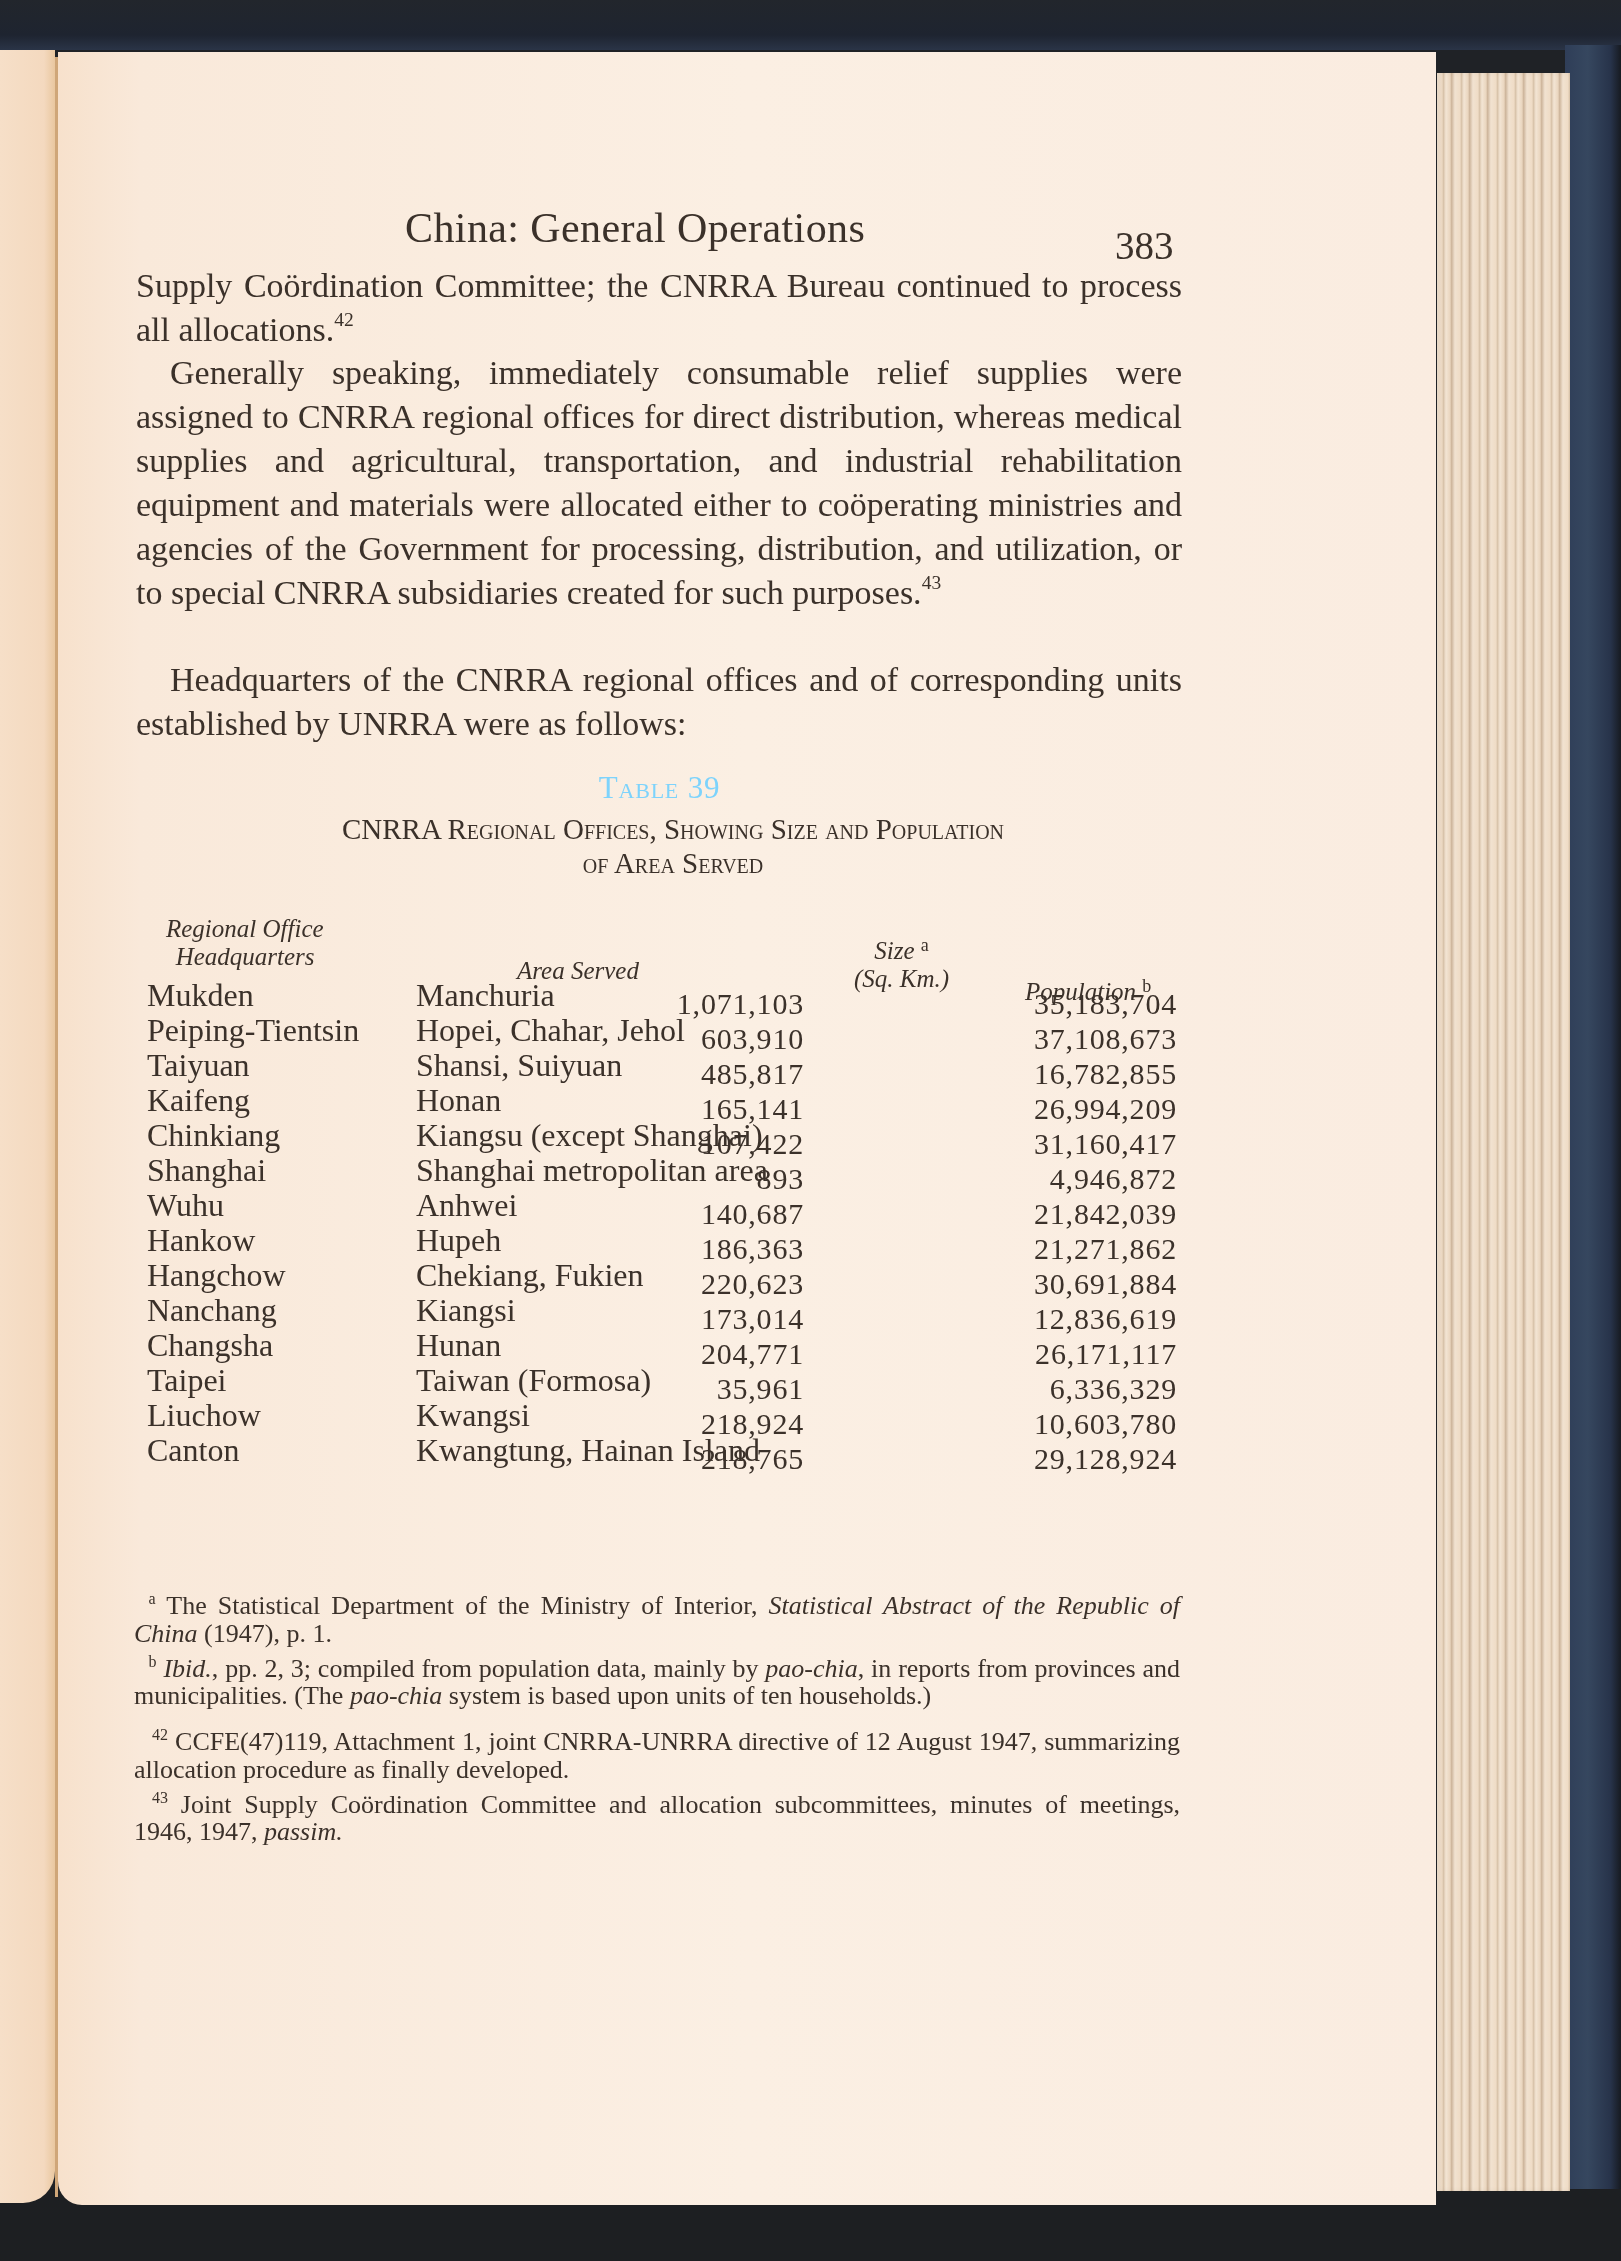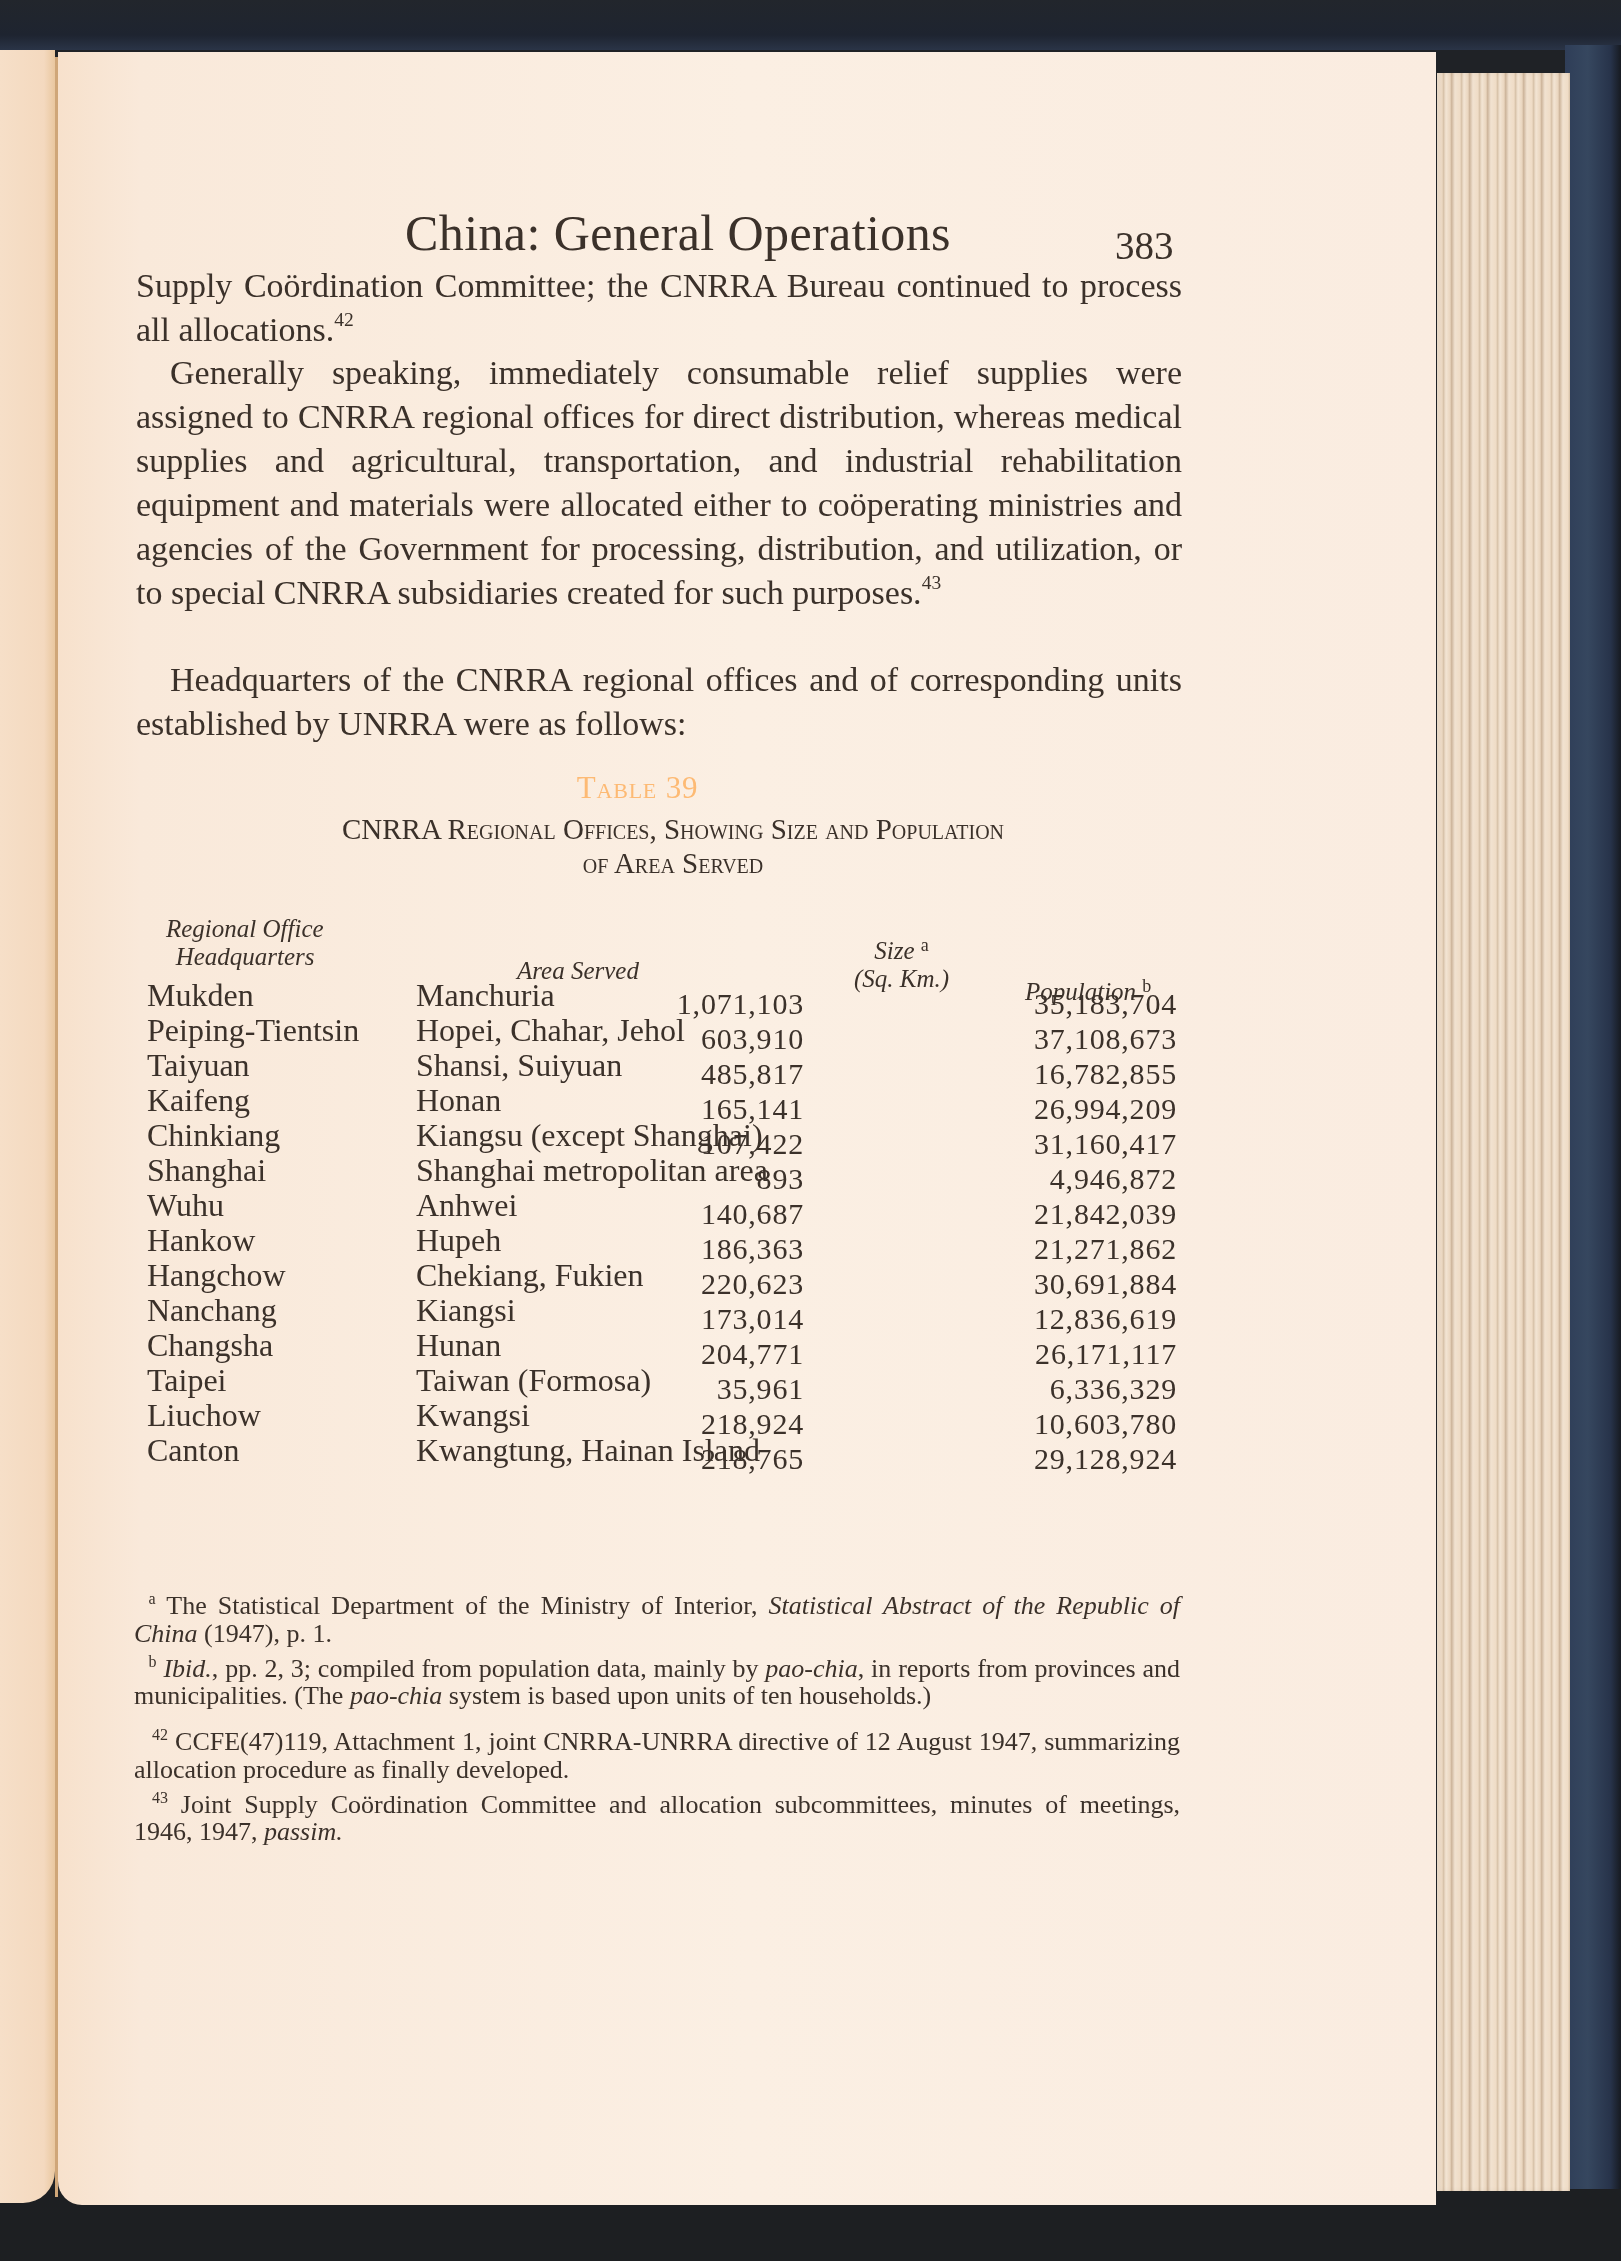--- a/index.html
+++ b/index.html
@@ -64,21 +64,21 @@
       width: 133px; height: 2118px;
       background: repeating-linear-gradient(90deg,
         #f1e2d0 0px, #efdcc6 4.9px, #d9c4ab 6.5px, #f3e5d4 9px,
         #ead6bf 13px, #cdb59b 14.6px, #f2e3d2 18px);
       box-shadow: inset 3.2px 0 4.9px rgba(0,0,0,0.05);
     }
 
     .running-head {
       position: absolute;
       left: 405px; top: 204px;
-      font-size: 50px;
+      font-size: 42px;
       letter-spacing: 0.4px;
       color: #3b312a;
     }
     .page-number {
       position: absolute;
       left: 1115px; top: 223px;
       font-size: 39px;
       color: #3b312a;
     }
 
@@ -102,22 +102,22 @@
     }
 
     .table-label {
       position: absolute;
       left: 0; width: 1378px;
       top: 770px;
       text-align: center;
       font-size: 31px;
       font-variant: small-caps;
       letter-spacing: 0.8px;
-      color: #fdba74;
-      margin-left: 58px;
+      color: #7dd3fc;
+      margin-left: 80px;
       width: 1143px;
       padding-left: 8px;
     }
     .table-title {
       position: absolute;
       left: 203px; top: 812px;
       width: 940px;
       text-align: center;
       font-size: 29px;
       line-height: 34px;

